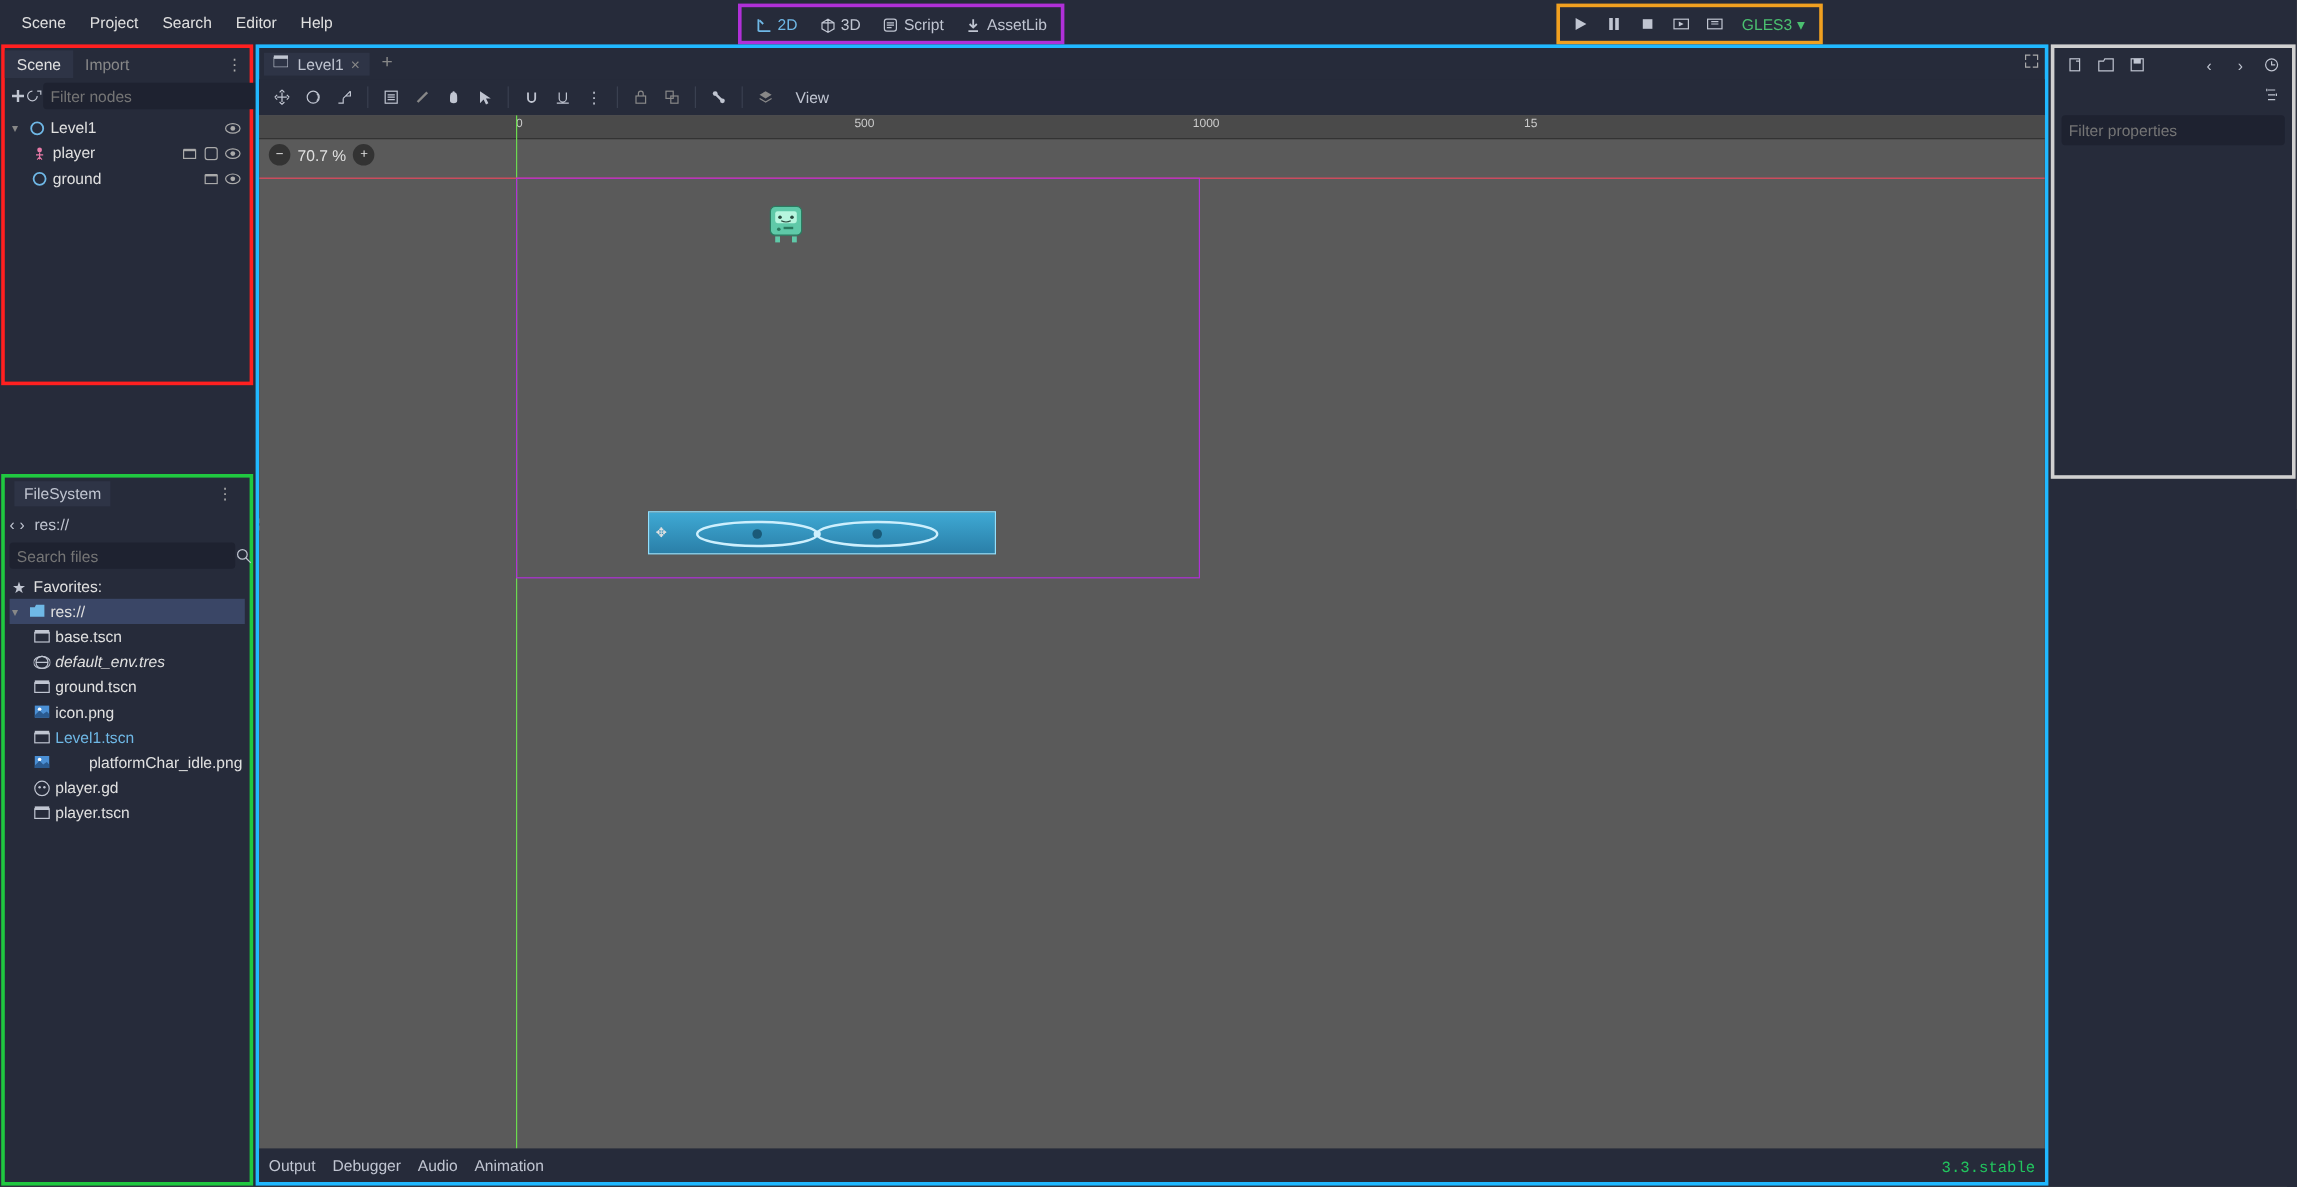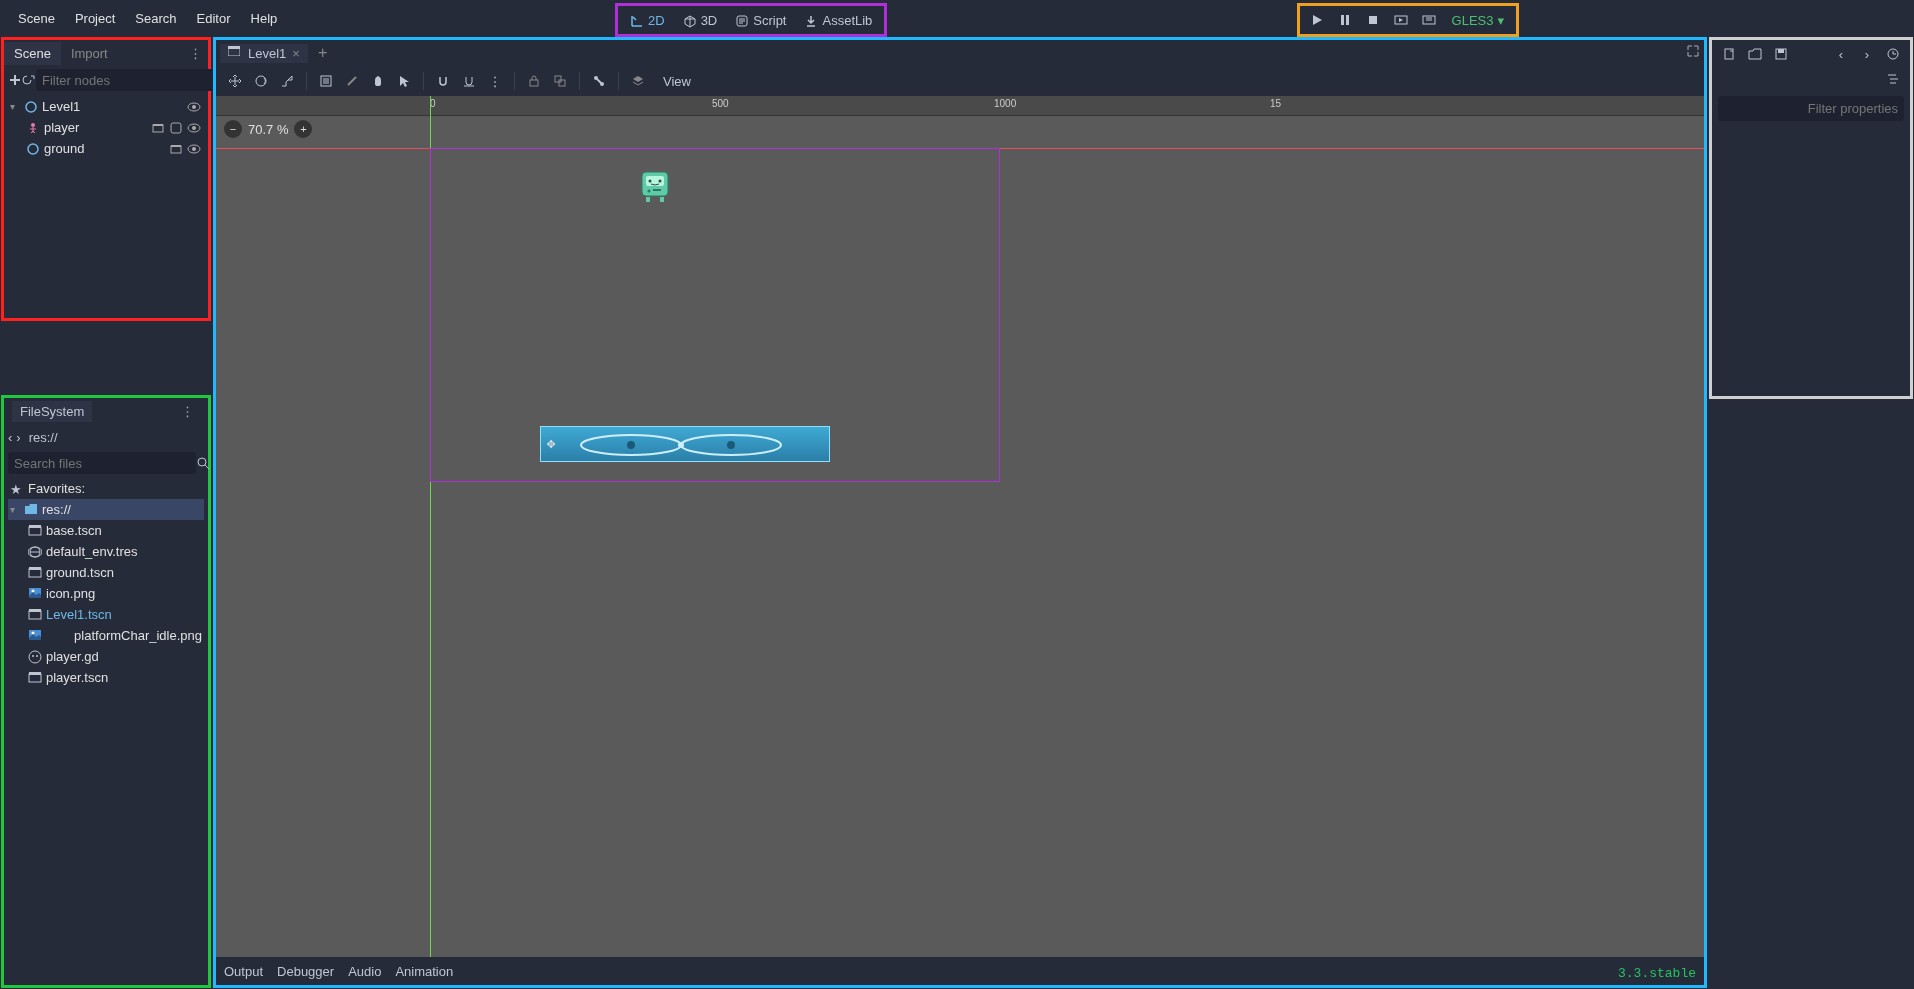--- a/index.html
+++ b/index.html
@@ -93,21 +93,21 @@
 .version { position: absolute; right: 8px; bottom: 4px; color: #22c55e; font-family: Liberation Mono, monospace; }
 
 
 .right-col { width: 206px; display: flex; flex-direction: column; }
 .inspector-panel { border: 3px solid #d0d0d0; margin: 1px; height: 362px; background: #262b3a; display:flex; flex-direction:column; }
 .insp-toprow { display:flex; align-items:center; height:28px; padding:0 6px; gap:6px; justify-content:space-between; }
 .insp-toprow-left { display:flex; gap:4px; }
 .insp-toprow-right { display:flex; gap:4px; }
 .insp-row2 { display:flex; justify-content:flex-end; padding:0 6px; height:22px; align-items:center; }
 .filter-props { margin: 6px; }
-.filter-props input { width: 100%; background: #1e2230; border: none; color: #888; padding: 5px 6px; border-radius: 3px; text-align: right; }
+.filter-props input { width: 100%; background: #1e2230; border: none; color: #888; padding: 5px 6px; border-radius: 3px; }
 
 .dots-menu { margin-left: auto; cursor: pointer; color: #aaa; padding: 0 6px; }
 
 
 svg { display:block; }
 </style>
 </head>
 <body>
 
 <div class="menubar">
@@ -333,21 +333,21 @@
         <div id="fs-files">
             <div class="fs-row" style="padding-left: 20px;">
               <span class="fs-icon">
                 <svg width="14" height="12">
                   <rect x="1" y="3" width="12" height="8" fill="none" stroke="#c0c5d1"></rect>
                   <rect x="1" y="1" width="12" height="3" fill="#c0c5d1"></rect>
                 </svg>
               </span>
               <span class="fs-label">base.tscn</span>
             </div>
-            <div class="fs-row" style="padding-left: 20px;">
+            <div class="fs-row" style="padding-left: 20px; font-style: italic;">
               <span class="fs-icon">
                 <svg width="14" height="14">
                   <circle cx="7" cy="7" r="5" stroke="#c0c5d1" fill="none"></circle>
                   <path d="M2 7 h10 M7 2 a7 5 0 0 1 0 10 M7 2 a7 5 0 0 0 0 10" stroke="#c0c5d1" fill="none"></path>
                 </svg>
               </span>
               <span class="fs-label">default_env.tres</span>
             </div>
             <div class="fs-row" style="padding-left: 20px;">
               <span class="fs-icon">

